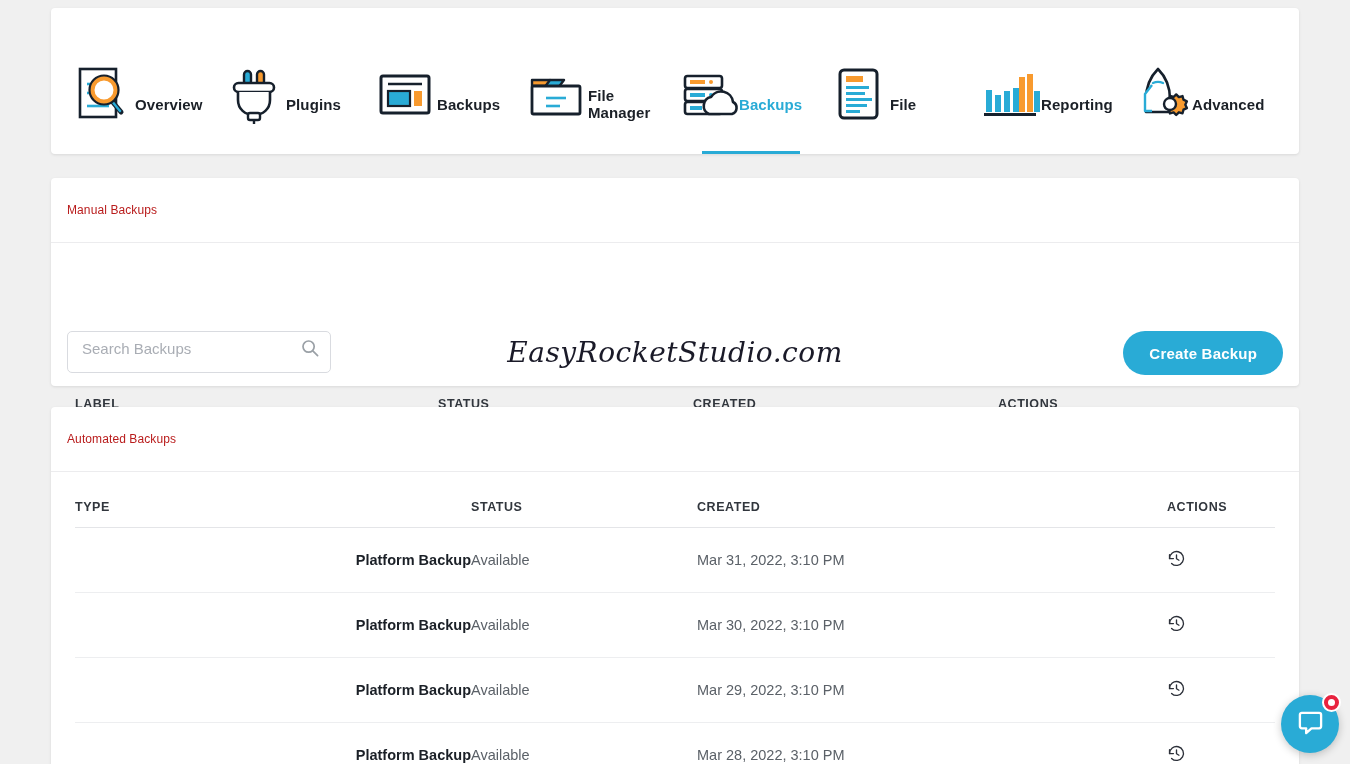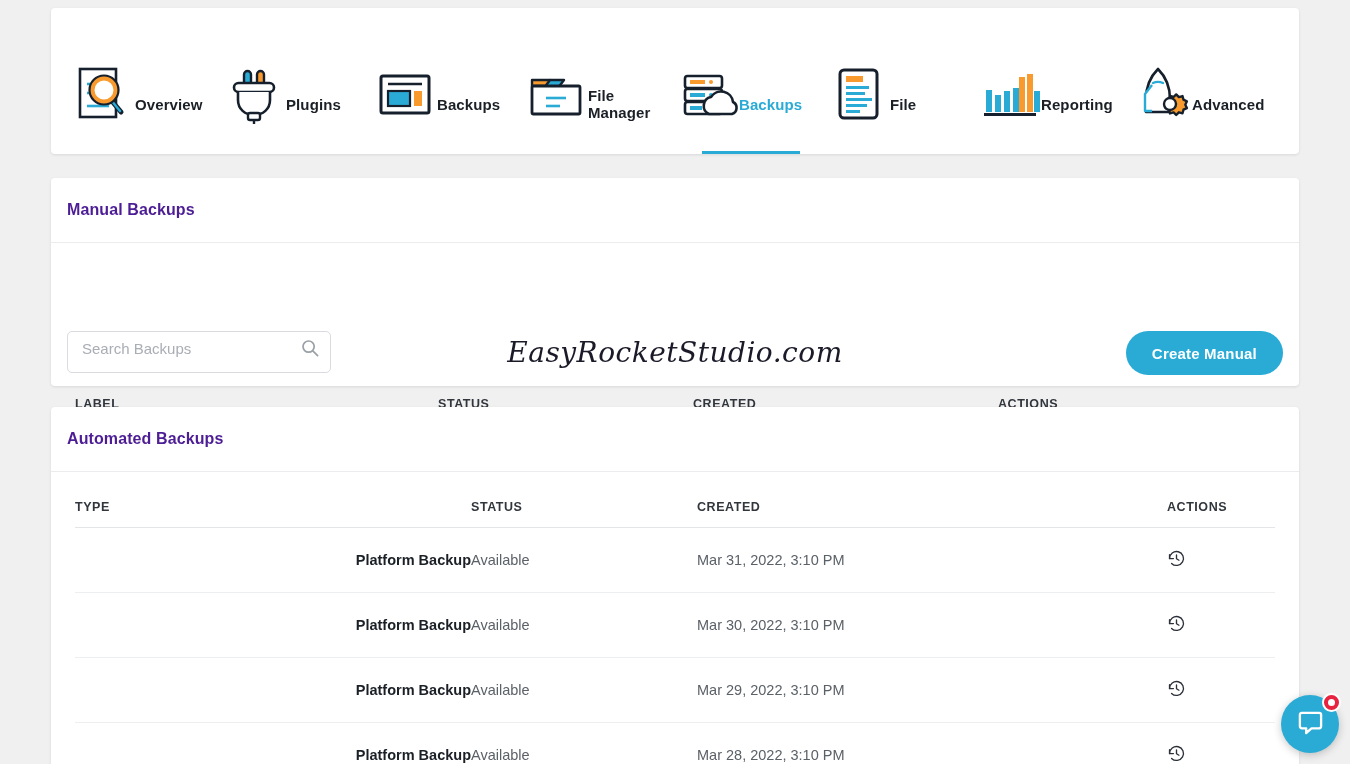--- a/index.html
+++ b/index.html
@@ -62,21 +62,21 @@
     border-radius: 4px;
     box-shadow: 0 1px 3px rgba(0,0,0,.10);
   }
   .card-head {
     height: 65px;
     display: flex; align-items: center;
     padding: 0 16px 0 16px;
     border-bottom: 1px solid #ececee;
   }
   .card-title {
-    font-size: 16px; font-weight: 700; color: #4c1d95;
+    font-size: 12px; font-weight: 400; color: #b91c1c;
     letter-spacing: .1px;
   }
 
   
   #manual-card { top: 178px; height: 208px; }
   .manual-body { position: relative; height: 142px; }
 
   .search-wrap {
     position: absolute; left: 16px; top: 88px;
     width: 264px; height: 42px;
@@ -332,21 +332,21 @@
             <svg viewBox="0 0 20 20" width="20" height="20">
               <circle cx="8.6" cy="8.6" r="5.6" fill="none" stroke="#9aa0a6" stroke-width="1.7"></circle>
               <line x1="12.8" y1="12.8" x2="17.6" y2="17.6" stroke="#9aa0a6" stroke-width="1.7" stroke-linecap="round"></line>
             </svg>
           </span>
         </div>
       </div>
 
       <div class="watermark">EasyRocketStudio.com</div>
 
-      <button class="primary-btn">Create Manual</button>
+      <button class="primary-btn">Create Backup</button>
 
       <div class="manual-tbl">
         <table class="manual-tbl-inner">
           <thead>
             <tr>
               <th class="m-col-a">LABEL</th>
               <th class="m-col-b">STATUS</th>
               <th class="m-col-c">CREATED</th>
               <th class="col-d">ACTIONS</th>
             </tr>

